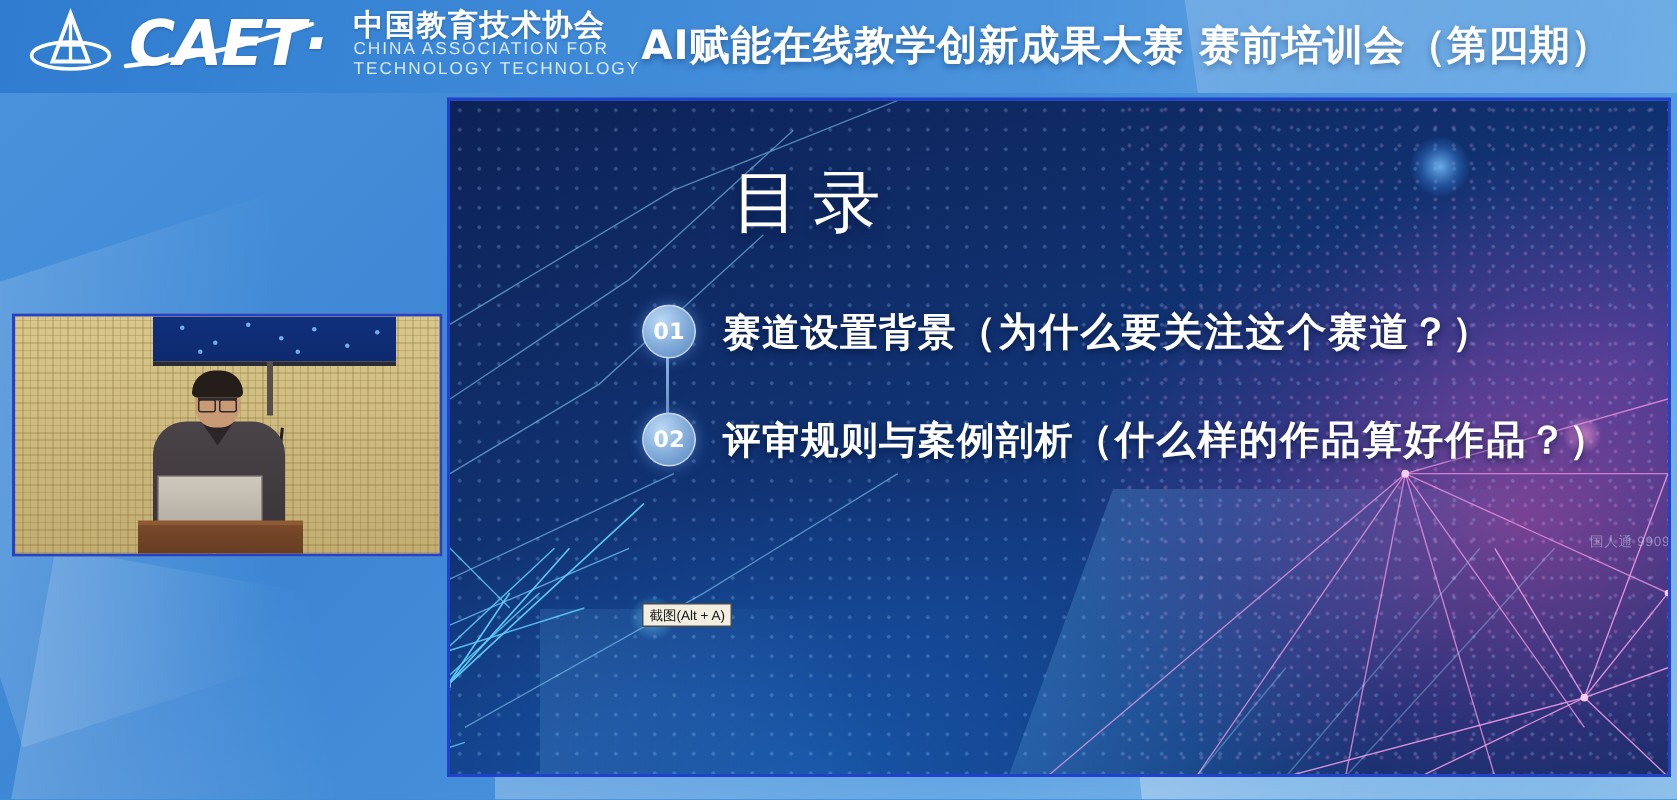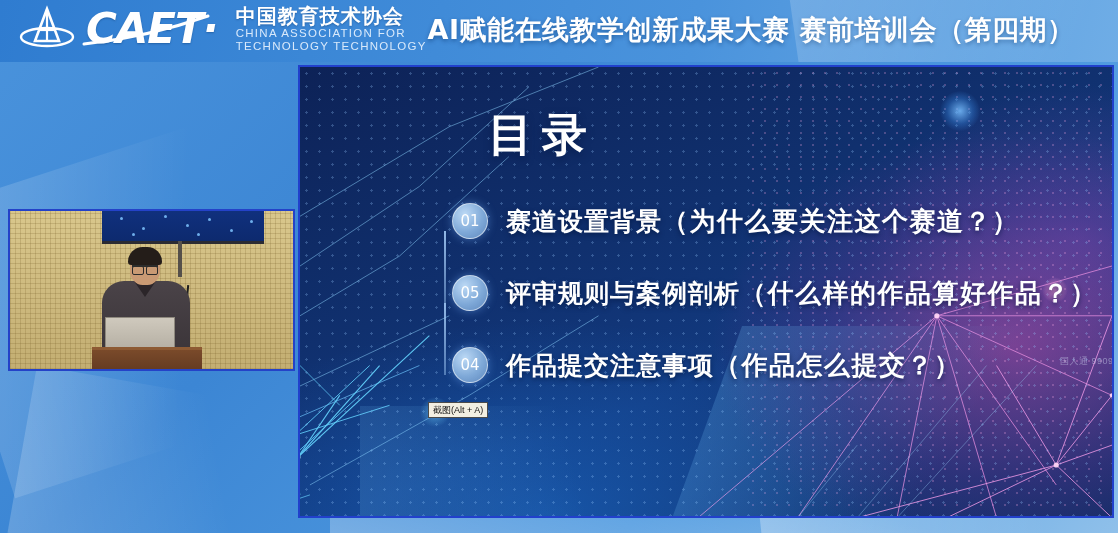--- a/index.html
+++ b/index.html
@@ -129,34 +129,33 @@
   #net{position:absolute;inset:0;pointer-events:none;}
   .sweep{position:absolute;right:-10px;bottom:-30px;width:420px;height:220px;pointer-events:none;
     background:linear-gradient(105deg,rgba(120,200,255,.22),rgba(255,255,255,0) 60%);
     transform:skewX(-20deg);}
   .sweep2{position:absolute;left:60px;bottom:-10px;width:300px;height:120px;pointer-events:none;
     background:linear-gradient(75deg,rgba(120,200,255,.16),rgba(255,255,255,0) 70%);}
 
   #slide-title{
     position:absolute;left:188px;top:38px;
     font-family:"DejaVu Sans",sans-serif;
-    font-size:45px;font-weight:bold;color:#ffffff;letter-spacing:9px;
+    font-size:45px;font-weight:normal;color:#ffffff;letter-spacing:9px;
     text-shadow:0 3px 8px rgba(0,20,60,.6);
   }
 
   #toc{position:absolute;left:128px;top:118px;width:680px;}
   .toc-row{position:relative;height:72px;display:flex;align-items:center;}
   .toc-badge{
     position:relative;z-index:2;flex:0 0 auto;width:34px;height:34px;border-radius:50%;
     background:radial-gradient(circle at 35% 30%,#bcd9f5 0%,#7fa9d8 55%,#5d87bd 100%);
     border:1px solid rgba(255,255,255,.55);
     display:flex;align-items:center;justify-content:center;
-    font-family:"DejaVu Sans",sans-serif;font-size:15px;font-weight:normal;color:#ffffff;
+    font-family:"DejaVu Sans",sans-serif;font-size:15px;font-weight:bold;color:#ffffff;
     box-shadow:0 0 10px rgba(120,180,255,.45);
-    margin-left:24px;
   }
   .toc-connector{
     position:absolute;left:16px;top:46px;width:2px;height:72px;z-index:1;
     background:linear-gradient(180deg,rgba(160,200,245,.9),rgba(160,200,245,.45));
   }
   .toc-row:last-child .toc-connector{display:none;}
   .toc-text{
     margin-left:18px;white-space:nowrap;
     font-family:"DejaVu Sans",sans-serif;
     font-size:25px;font-weight:bold;color:#ffffff;letter-spacing:1px;
@@ -364,29 +363,24 @@
 
       <div class="toc-row">
         <div class="toc-connector"></div>
         <div class="toc-badge">01</div>
         <div class="toc-text"><span>赛道设置背景</span><span class="sub">（为什么要关注这个赛道？）</span></div>
       </div>
 
 
       <div class="toc-row">
         <div class="toc-connector"></div>
-        <div class="toc-badge">05</div>
+        <div class="toc-badge">02</div>
         <div class="toc-text"><span>评审规则与案例剖析</span><span class="sub">（什么样的作品算好作品？）</span></div>
       </div>
 
-      <div class="toc-row">
-
-        <div class="toc-badge">04</div>
-        <div class="toc-text"><span>作品提交注意事项</span><span class="sub">（作品怎么提交？）</span></div>
-      </div>
 
     </div>
 
     <div id="watermark">国人通 9909556177</div>
   </div>
 
   <div id="capture-tooltip">截图(Alt + A)</div>
 
 </div>
 

